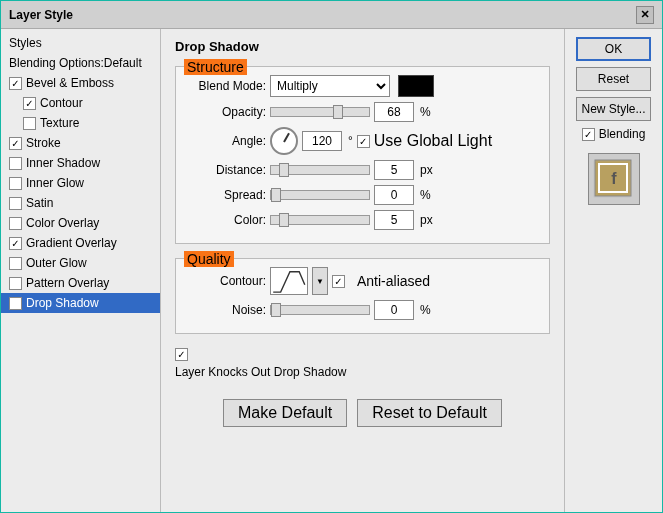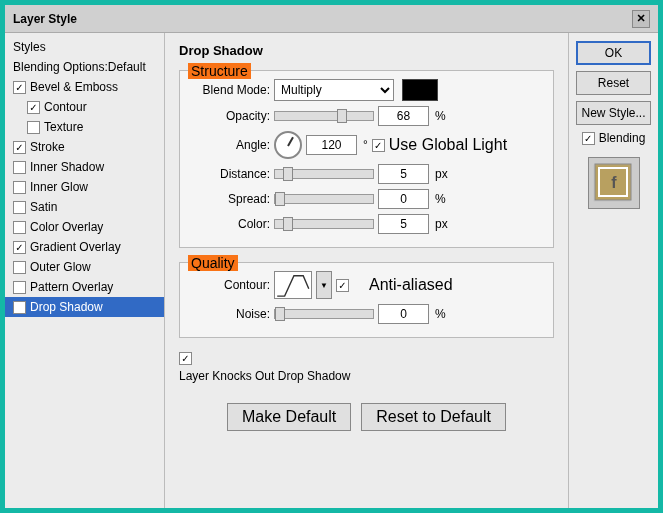--- a/index.html
+++ b/index.html
@@ -9,21 +9,21 @@
       align-items: center;
       justify-content: center;
       width: 663px;
       height: 513px;
       font-family: 'Segoe UI', Tahoma, sans-serif;
       font-size: 12px;
       color: #000;
     }
     .dialog {
       background: #ececec;
-      border: 5px solid #14b8a6;
+      border: 1px solid #14b8a6;
       width: 663px;
       height: 513px;
       display: flex;
       flex-direction: column;
       box-shadow: 2px 2px 8px rgba(0,0,0,0.5);
       position: relative;
     }
     .title-bar {
       background: #d0d0d0;
       border-bottom: 1px solid #aaa;
@@ -165,21 +165,21 @@
     .slider-thumb {
       width: 10px;
       height: 14px;
       background: #ddd;
       border: 1px solid #888;
       position: absolute;
       top: -3px;
       cursor: pointer;
     }
     .number-input {
-      width: 51px;
+      width: 40px;
       height: 20px;
       border: 1px solid #888;
       text-align: center;
       font-size: 12px;
       background: #fff;
     }
     .unit-label {
       font-size: 12px;
       margin-left: 2px;
     }
@@ -235,43 +235,43 @@
       background: #ddd;
       display: flex;
       align-items: center;
       justify-content: center;
       cursor: pointer;
       font-size: 8px;
     }
     .anti-aliased-row {
       display: flex;
       align-items: center;
-      gap: 20px;
-      font-size: 16px;
+      gap: 12px;
+      font-size: 14px;
       justify-content: flex-end;
     }
     
     .bottom-buttons {
       display: flex;
       justify-content: center;
       gap: 10px;
       margin-top: 8px;
     }
     .btn {
       padding: 4px 14px;
       background: #e0e0e0;
       border: 1px solid #888;
       font-size: 16px;
       cursor: pointer;
       min-width: 90px;
       text-align: center;
     }
     
     .right-panel {
-      width: 90px;
+      width: 98px;
       background: #ececec;
       border-left: 1px solid #bbb;
       display: flex;
       flex-direction: column;
       align-items: center;
       padding: 8px 6px;
       gap: 6px;
     }
     .right-btn {
       width: 75px;

